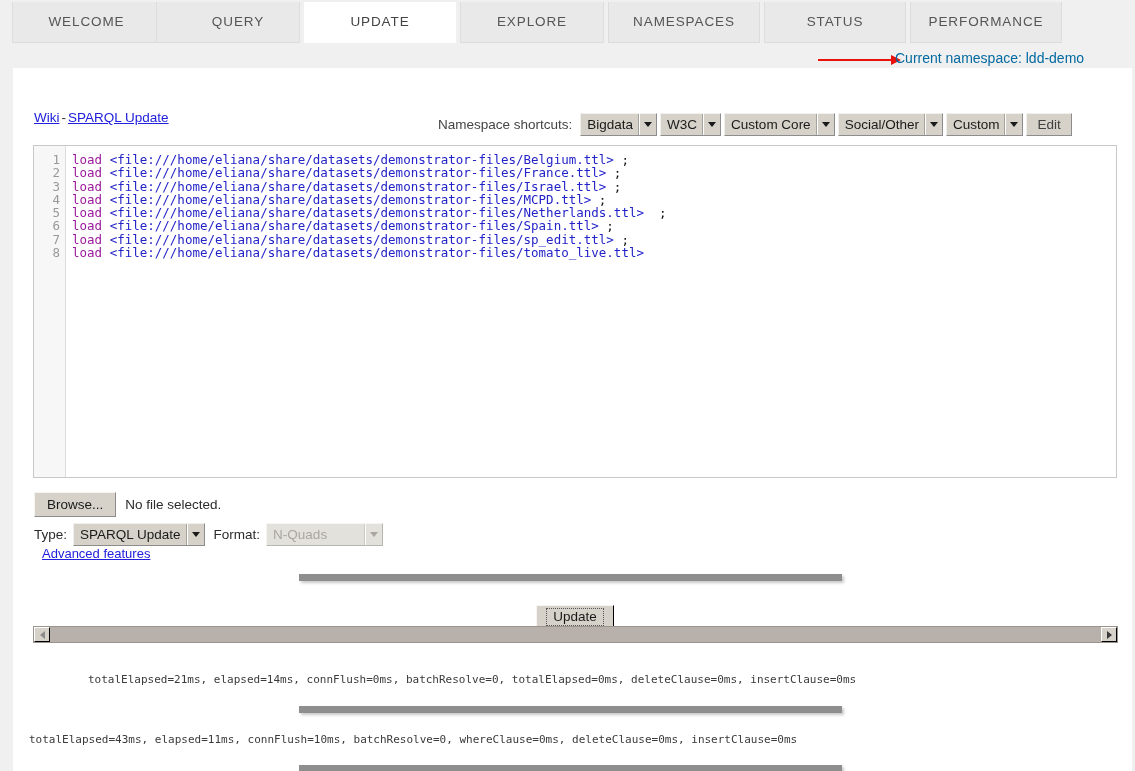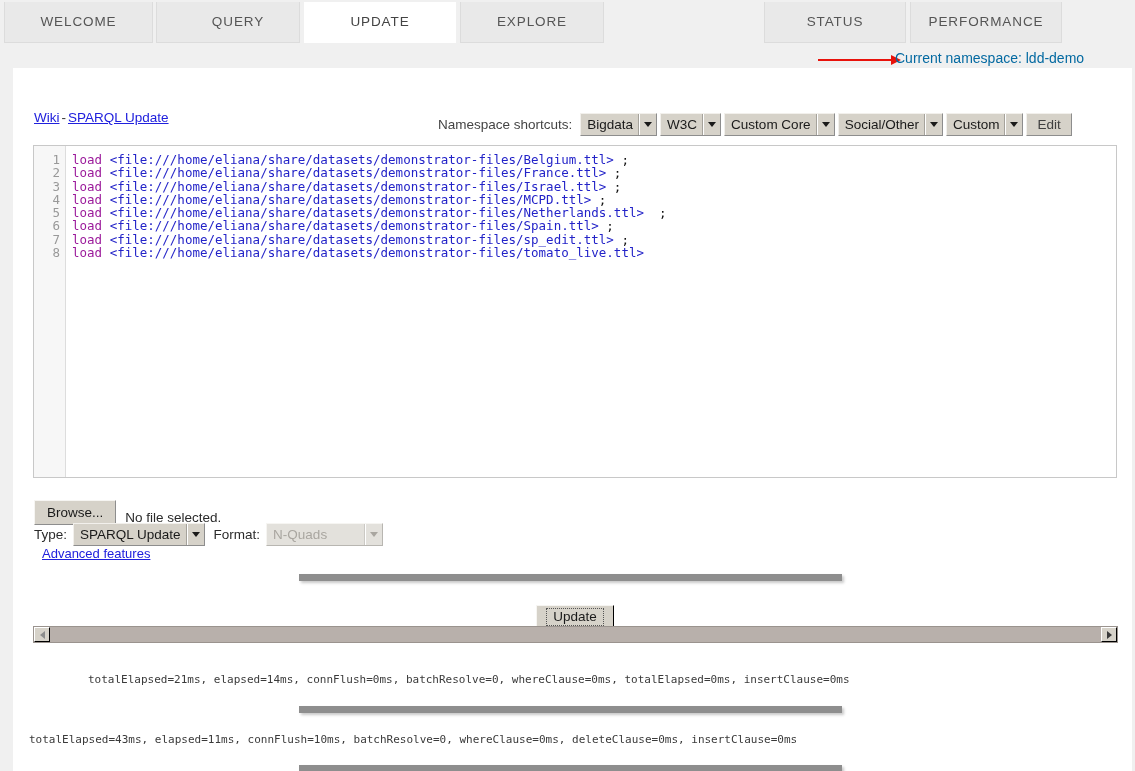--- a/index.html
+++ b/index.html
@@ -186,23 +186,22 @@
   #code div { height: 13.3px; line-height: 13.3px; }
   .kw  { color: #9b1a9b; }
   .uri { color: #2323c8; }
   .pn  { color: #111111; }
 
   
   #browse-row {
     position: absolute;
     left: 21px; top: 424px;
     display: flex;
-    align-items: flex-end;
-    white-space: nowrap;
-    margin-top: 8px;
+    align-items: center;
+    white-space: nowrap;
   }
   #browse-btn {
     height: 25px;
     padding: 0 12px;
     background: #d6d2c9;
     border: 1px solid #8d8d8d;
     border-top-color: #f6f5f2;
     border-left-color: #f6f5f2;
     font-size: 13.5px;
     color: #1a1a1a;
@@ -317,24 +316,25 @@
     font-family: "DejaVu Sans Mono", monospace;
     font-size: 11px;
     color: #3a3a3a;
     white-space: nowrap;
   }
 </style>
 </head>
 <body>
 
 <div id="tabbar">
-    <div class="tab" style="left: 4px; width: 149px;">WELCOME</div>
+    <div class="tab" style="left: 12px; width: 149px;">WELCOME</div>
     <div class="tab" style="left: 156px; width: 144px; padding-left: 20px;">QUERY</div>
     <div class="tab active" style="left: 304px; width: 152px;">UPDATE</div>
     <div class="tab" style="left: 460px; width: 144px;">EXPLORE</div>
+    <div class="tab" style="left: 608px; width: 152px;">NAMESPACES</div>
     <div class="tab" style="left: 764px; width: 142px;">STATUS</div>
     <div class="tab" style="left: 910px; width: 152px;">PERFORMANCE</div>
   </div>
 
 <div id="ns-banner"></div>
 <div id="ns-arrow"></div>
 <div id="ns-text">Current namespace: ldd-demo</div>
 
 <div id="panel">
 
@@ -432,14 +432,14 @@
     <span class="sbtn right">
         <i></i>
       </span>
   </div>
 
 </div>
 
 <div class="sepbar" style="left: 299px; top: 574px; width: 543px;"></div>
 <div class="sepbar" style="left: 299px; top: 706px; width: 543px;"></div>
 <div class="sepbar" style="left: 299px; top: 765px; width: 543px;"></div>
-<div class="result" style="left: 88px; top: 673px;">totalElapsed=21ms, elapsed=14ms, connFlush=0ms, batchResolve=0, whereClause=0ms, totalElapsed=0ms, insertClause=0ms</div>
+<div class="result" style="left: 88px; top: 673px;">totalElapsed=21ms, elapsed=14ms, connFlush=0ms, batchResolve=0, totalElapsed=0ms, deleteClause=0ms, insertClause=0ms</div>
 <div class="result" style="left: 29px; top: 733px;">totalElapsed=43ms, elapsed=11ms, connFlush=10ms, batchResolve=0, whereClause=0ms, deleteClause=0ms, insertClause=0ms</div>
 
 </body></html>

